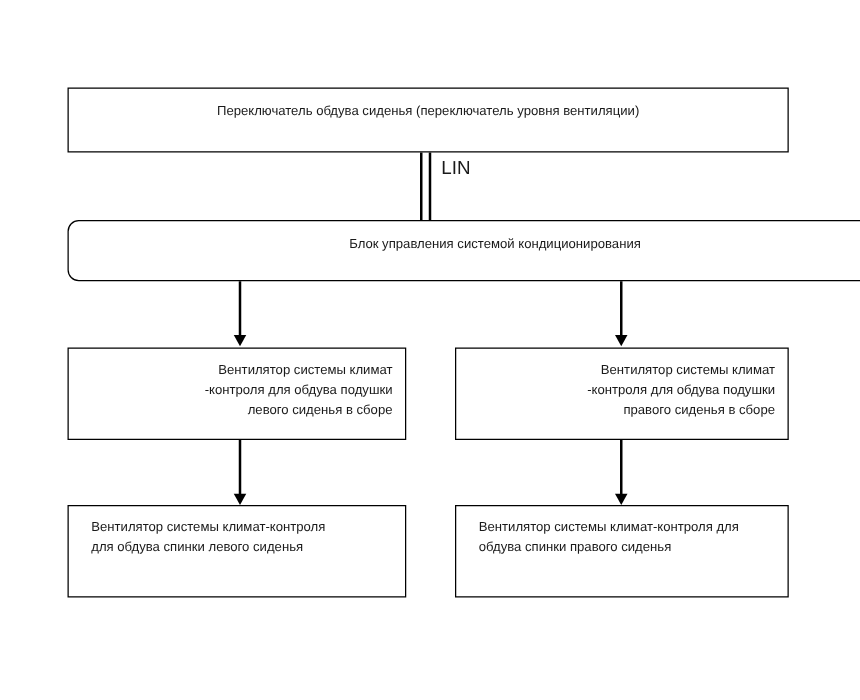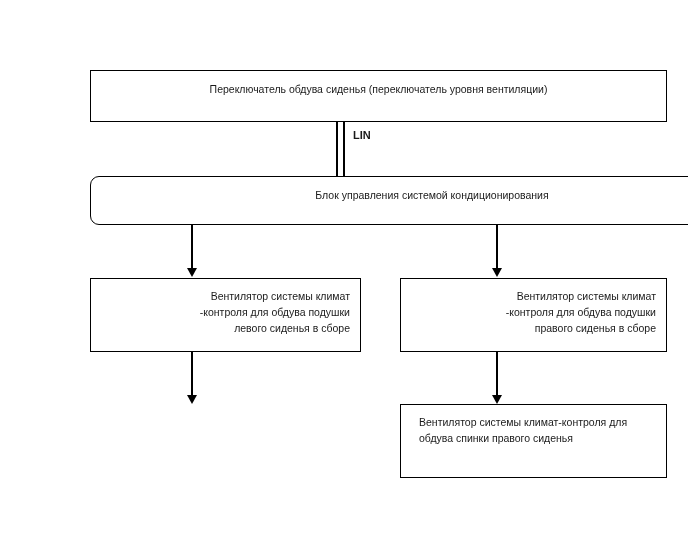--- a/index.html
+++ b/index.html
@@ -16,21 +16,20 @@
     width: 688px;
     height: 560px;
     background: #ffffff;
     overflow: hidden;
   }
   .node {
     position: absolute;
     box-sizing: border-box;
     border: 1.6px solid #000000;
     background: #ffffff;
-    margin-left: 36px;
   }
   .node-rounded {
     border-radius: 9px;
   }
   .node-text {
     position: absolute;
     left: 0;
     right: 0;
     font-size: 10.5px;
     line-height: 16px;
@@ -52,24 +51,23 @@
     top: 9px;
     padding-left: 18px;
     padding-right: 10px;
   }
   .lin-bus {
     position: absolute;
     background: #000000;
   }
   .lin-label {
     position: absolute;
-    font-size: 11px;
+    font-size: 15px;
     line-height: 14px;
     color: #1a1a1a;
-    font-weight: bold;
   }
   .arrow-line {
     position: absolute;
     width: 1.6px;
     background: #000000;
   }
   .arrow-head {
     position: absolute;
     width: 0;
     height: 0;
@@ -112,19 +110,23 @@
 -контроля для обдува подушки
 правого сиденья в сборе</div>
   </div>
 
   <div class="arrow-line" style="left:191px; top:352px; height:44px;"></div>
   <div class="arrow-head" style="left:187px; top:395px;"></div>
 
   <div class="arrow-line" style="left:496px; top:352px; height:44px;"></div>
   <div class="arrow-head" style="left:492px; top:395px;"></div>
 
+  <div class="node" style="left:54px; top:404px; width:271px; height:74px;">
+    <div class="node-text text-left-wide">Вентилятор системы климат-контроля
+для обдува спинки левого сиденья</div>
+  </div>
 
   <div class="node" style="left:364px; top:404px; width:267px; height:74px;padding-left:24px;">
     <div class="node-text text-left-wide">Вентилятор системы климат-контроля для
 обдува спинки правого сиденья</div>
   </div>
 
 </div>
 
 </body></html>

